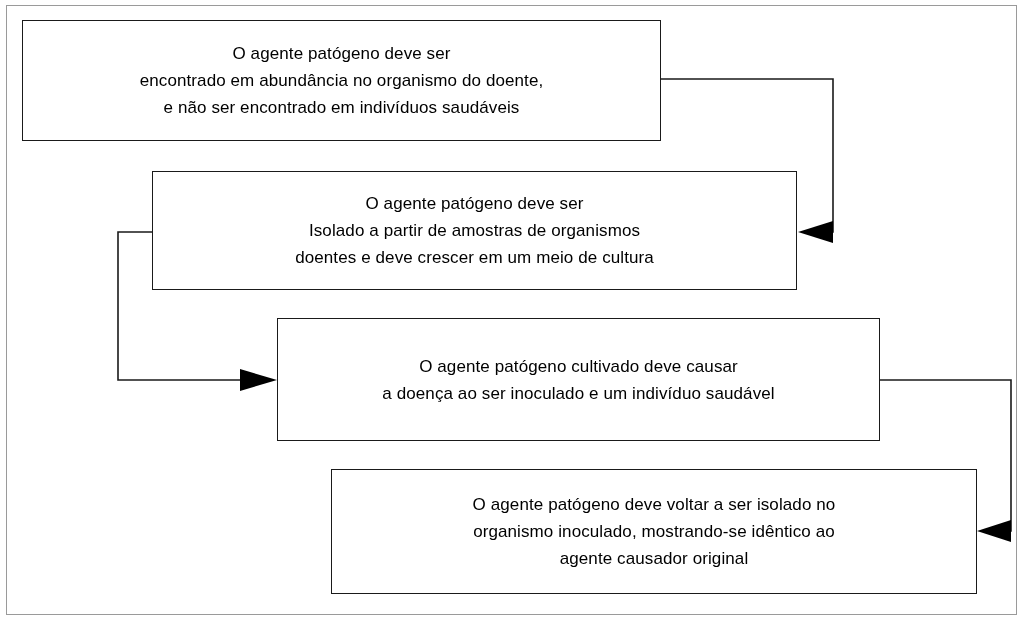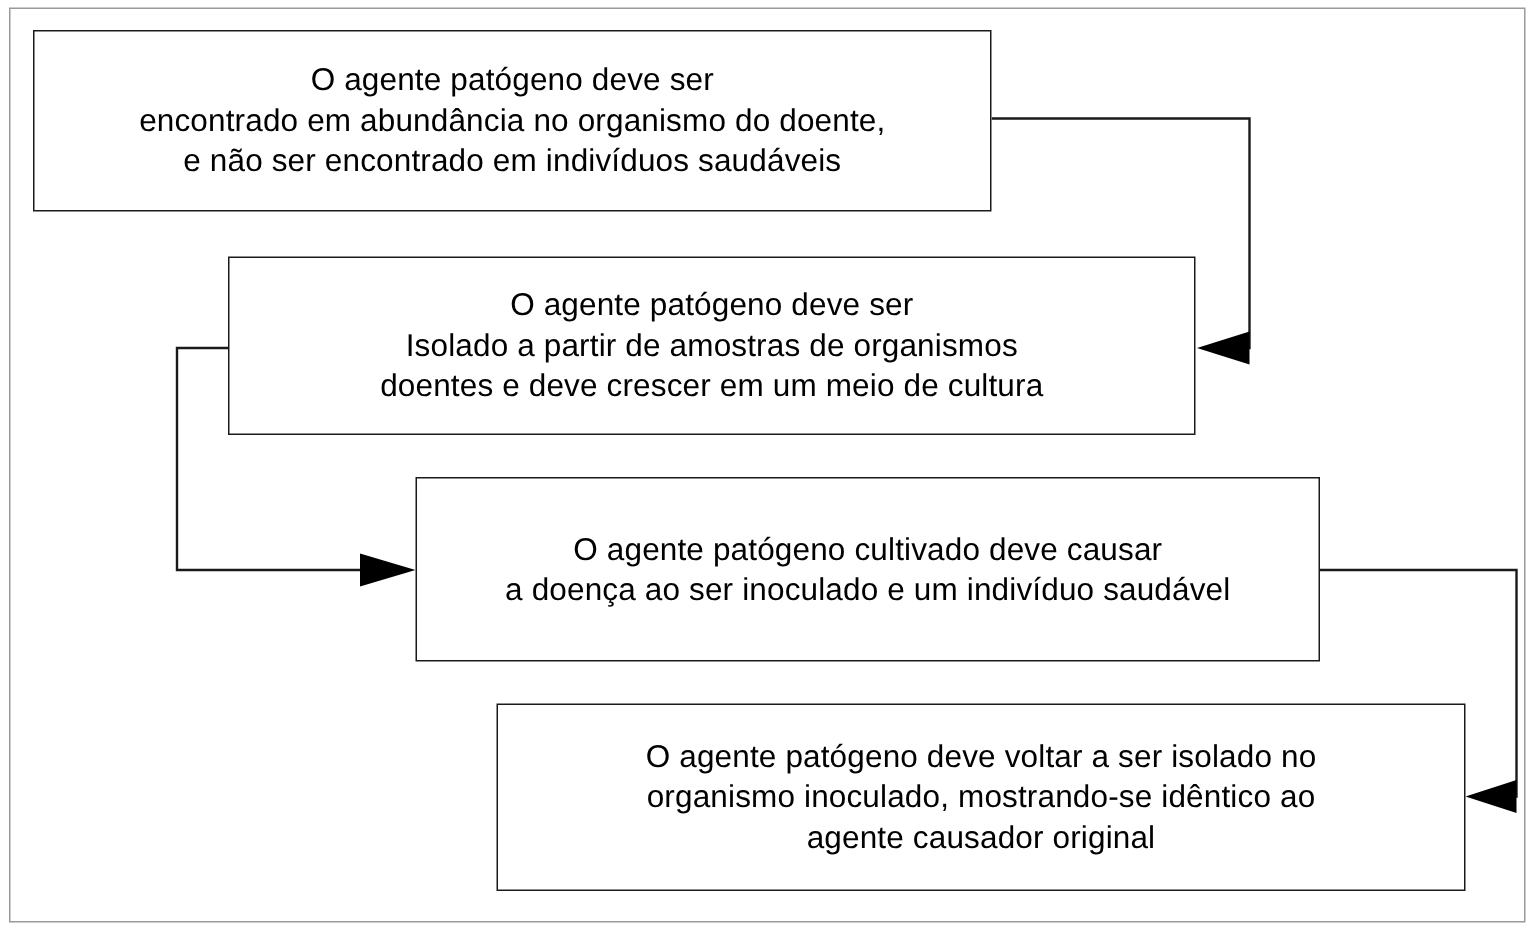--- a/index.html
+++ b/index.html
@@ -39,21 +39,21 @@
   .node {
     position: absolute;
     box-sizing: border-box;
     background: #ffffff;
     border: 1.5px solid #1a1a1a;
     display: flex;
     align-items: center;
     justify-content: center;
     text-align: center;
     color: #000000;
-    font-size: 21px;
+    font-size: 17px;
     line-height: 27px;
     letter-spacing: 0.1px;
     white-space: pre-line;
     padding: 0 10px;
   }
   #node-1 { left: 22px;  top: 20px;  width: 639px; height: 121px; }
   #node-2 { left: 152px; top: 171px; width: 645px; height: 119px; }
   #node-3 { left: 277px; top: 318px; width: 603px; height: 123px; }
   #node-4 { left: 331px; top: 469px; width: 646px; height: 125px; }
 </style>

